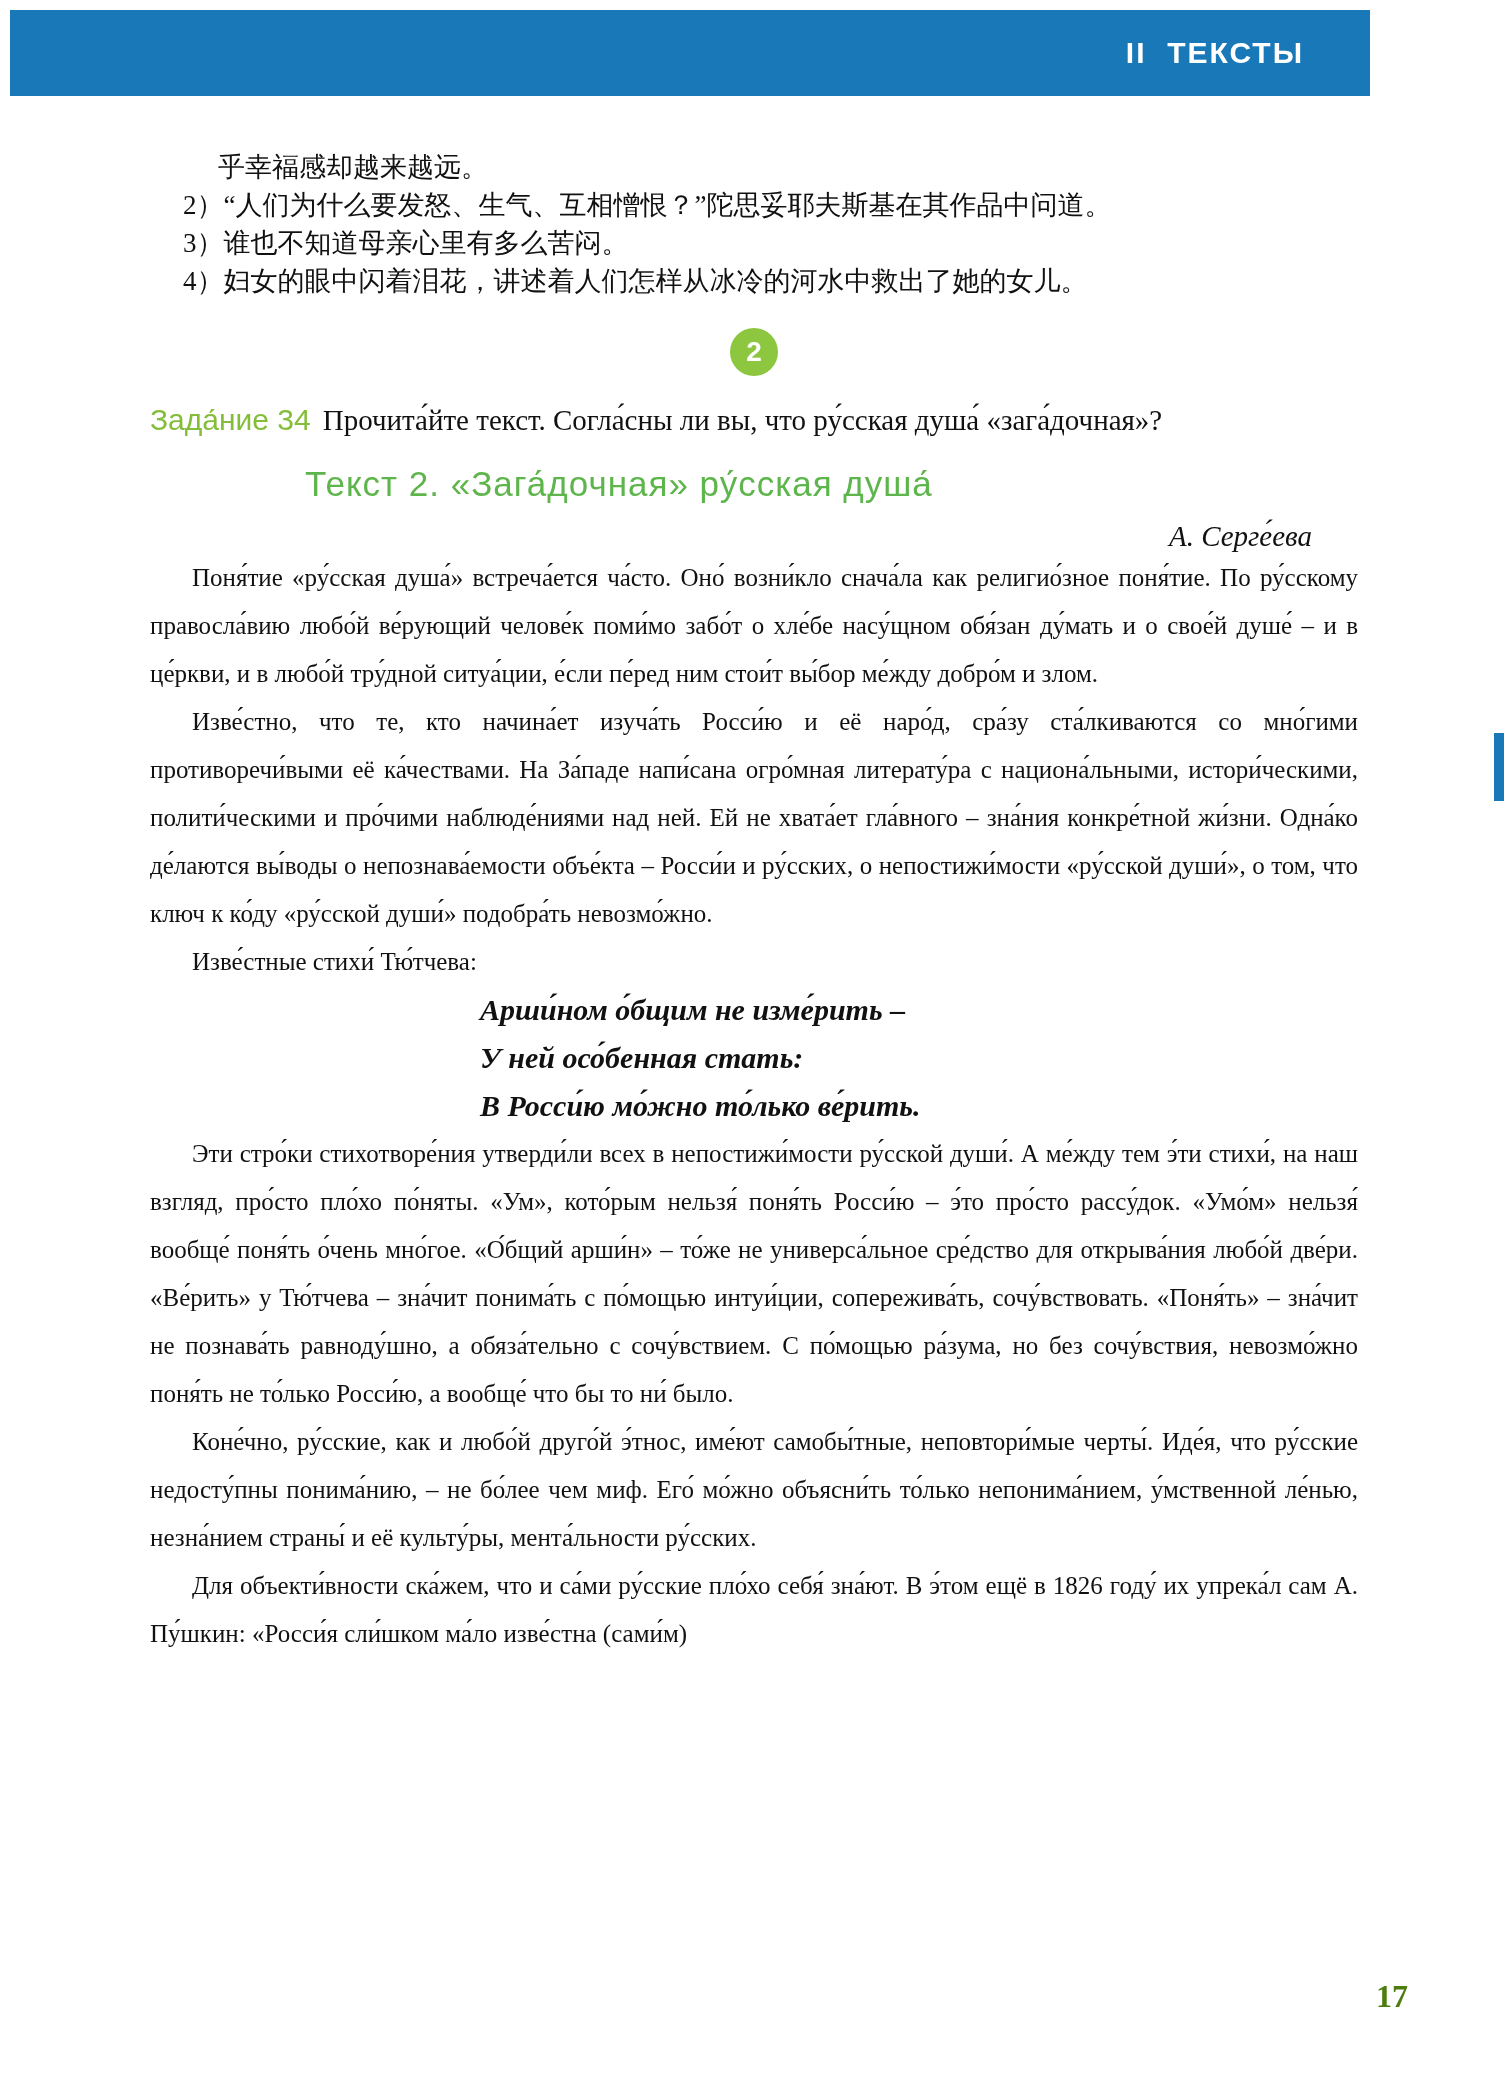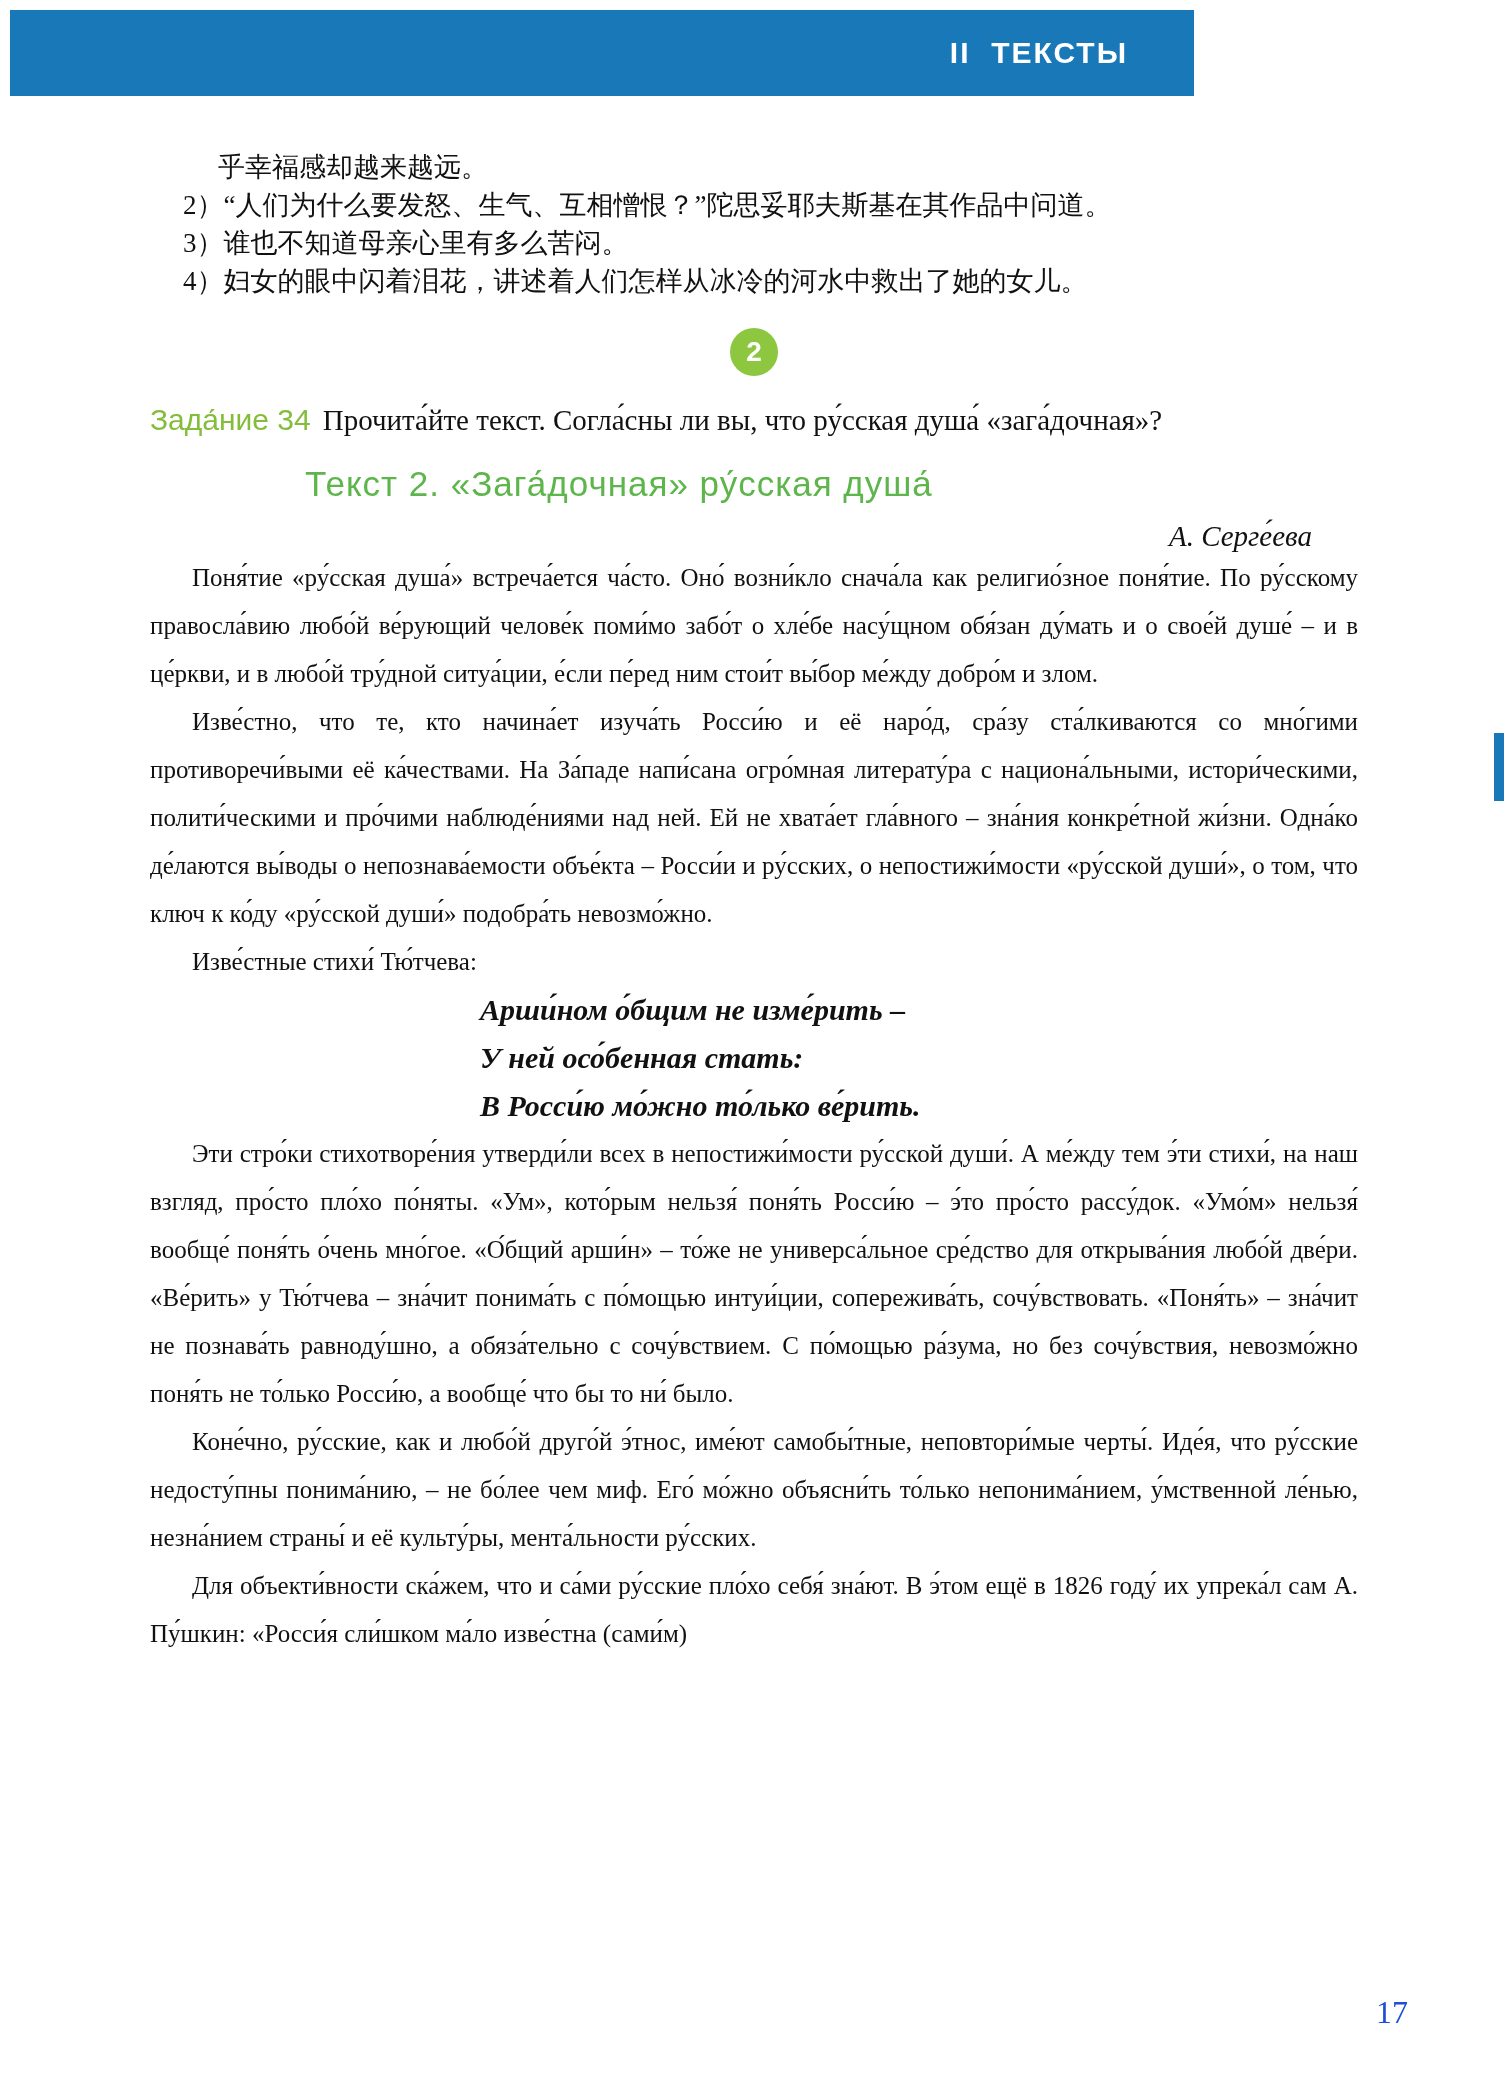--- a/index.html
+++ b/index.html
@@ -6,21 +6,21 @@
   .page {
     position:relative;
     width:1504px; height:2095px;
     background:#ffffff;
     font-family:"Liberation Serif", serif;
     color:#111111;
     overflow:hidden;
   }
   .header-bar {
     position:absolute; left:10px; top:10px;
-    width:1184px; height:86px;
+    width:1360px; height:86px;
     background:#1878b8;
     display:flex; align-items:center; justify-content:flex-end;
     box-sizing:border-box; padding-right:66px;
   }
   .header-label {
     color:#ffffff;
     font-family:"Liberation Sans", sans-serif;
     font-weight:bold; font-size:30px;
     letter-spacing:2px;
     white-space:pre;
@@ -81,22 +81,22 @@
     text-align:justify;
     text-indent:42px;
   }
   .poem {
     margin-left:330px;
     font-style:italic; font-weight:bold;
     font-size:30px; line-height:48px;
   }
   .poem-line { white-space:pre; }
   .page-number {
-    position:absolute; right:96px; bottom:64px;
-    color:#1d4ed8; font-weight:normal;
+    position:absolute; right:96px; bottom:80px;
+    color:#4d7c0f; font-weight:bold;
     font-size:32px;
     font-family:"Liberation Serif", serif;
   }
 </style>
 </head>
 <body>
 
 <div class="page">
 
   <div class="header-bar">

